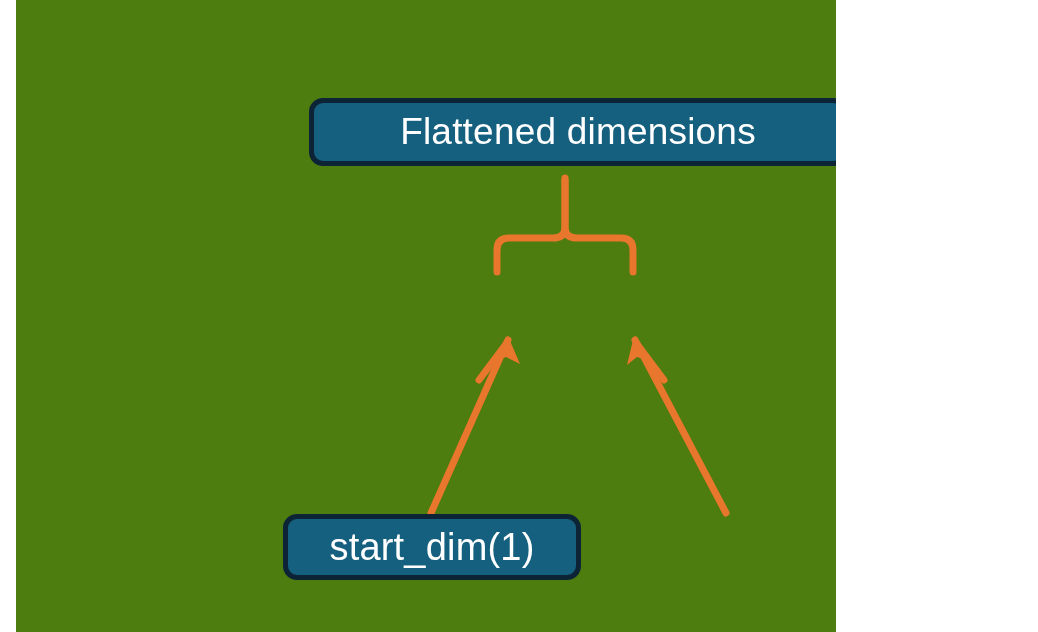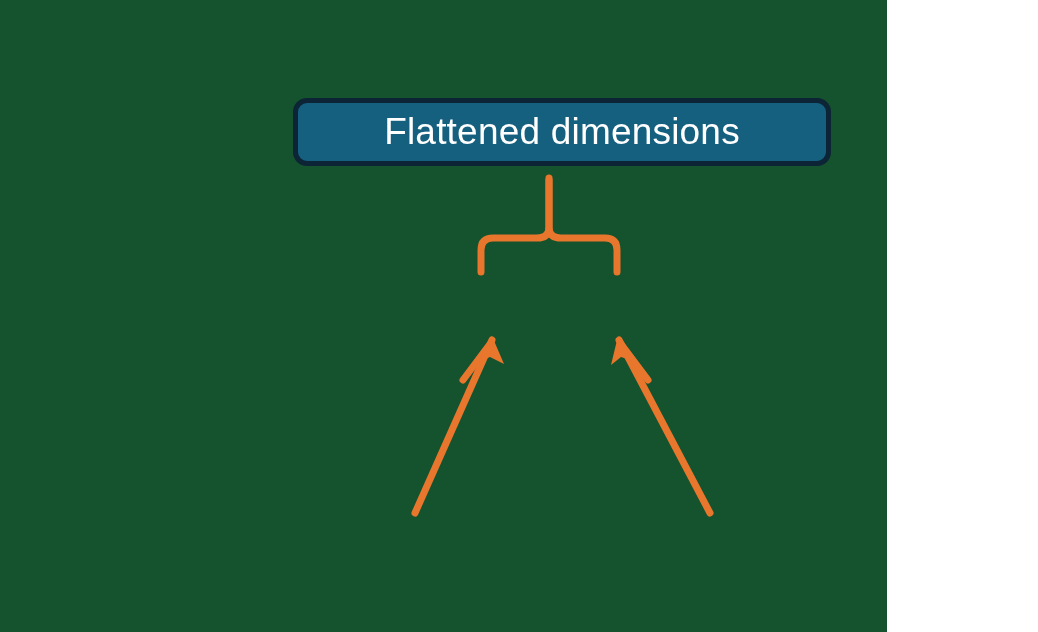--- a/index.html
+++ b/index.html
@@ -5,24 +5,25 @@
   html, body {
     margin: 0;
     padding: 0;
     background: #ffffff;
   }
   body {
     font-family: "Liberation Sans", sans-serif;
   }
   #canvas {
     position: relative;
-    width: 887px;
+    width: 820px;
     height: 632px;
-    background: #14532d;
+    background: #4d7c0f;
     overflow: hidden;
+    margin-left: 16px;
   }
   .node {
     position: absolute;
     box-sizing: border-box;
     background: #15607f;
     border: 5px solid #0d2436;
     border-radius: 16px;
     display: flex;
     align-items: center;
     justify-content: center;
@@ -106,20 +107,23 @@
     <g>
       <path d="M 549 178 L 549 232" stroke="#e8762c" stroke-width="7" fill="none" stroke-linecap="round"></path>
     </g>
   </svg>
 
   <div class="node" id="node-flattened">
     <span>Flattened dimensions</span>
   </div>
 
 
+  <div class="node" id="node-start">
+    <span>start_dim(1)</span>
+  </div>
 
 
   <svg id="overlay-over" viewBox="0 0 1038 632">
 
     <g>
       <path d="M 481 272
                L 481 250
                Q 481 238 493 238
                L 537 238
                Q 548 238 549 229

